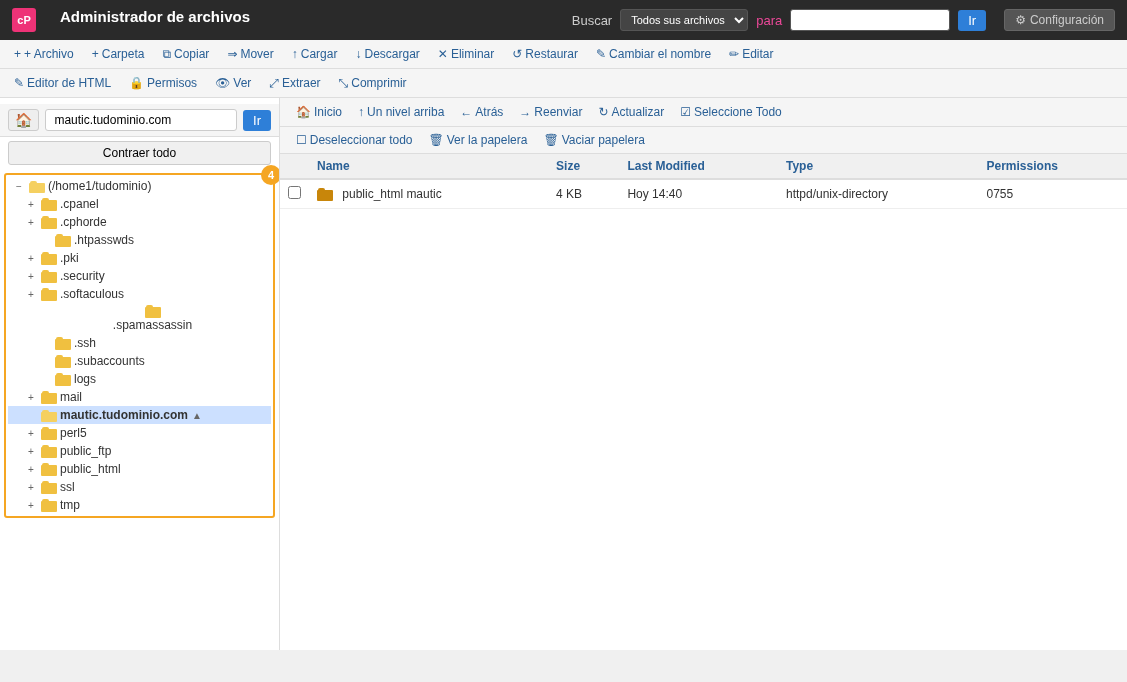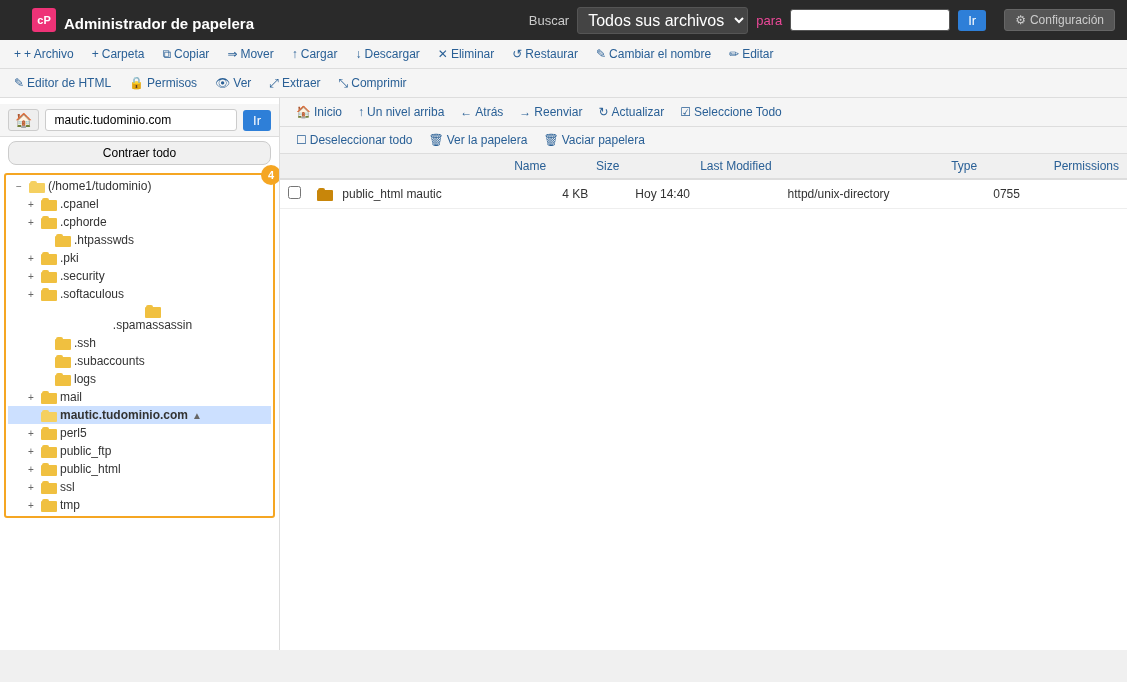--- a/index.html
+++ b/index.html
@@ -12,37 +12,36 @@
       display: flex;
       align-items: center;
       padding: 0 12px;
       height: 40px;
     }
     .top-bar .app-title {
       font-size: 15px;
       font-weight: bold;
       margin-right: auto;
       display: flex;
-      align-items: flex-end;
-      gap: 8px;
-      margin-left: 20px;
+      align-items: flex-start;
+      gap: 24px;
     }
     .cp-logo {
       width: 24px; height: 24px;
       background: #e37;
       border-radius: 3px;
       display: flex; align-items: center; justify-content: center;
       font-weight: bold; font-size: 11px; color: white;
     }
     .search-area {
       display: flex; align-items: center; gap: 8px;
     }
     .search-label { font-size: 13px; color: #ccc; }
     .search-select {
-      padding: 3px 6px; font-size: 16px; border: 1px solid #555; background: #444; color: #fff; border-radius: 3px;
+      padding: 3px 6px; font-size: 11px; border: 1px solid #555; background: #444; color: #fff; border-radius: 3px;
     }
     .search-para { color: #ec4899; font-size: 13px; }
     .search-input {
       padding: 3px 8px; font-size: 12px; border: 1px solid #555; background: #fff; color: #333; border-radius: 3px; width: 160px;
     }
     .search-btn {
       background: #2e7fd8; color: #fff; border: none; padding: 3px 10px; border-radius: 3px; cursor: pointer; font-size: 13px;
     }
     .config-btn {
       background: #555; color: #ccc; border: 1px solid #666; padding: 3px 10px; border-radius: 3px; cursor: pointer; font-size: 12px; margin-left: 10px;
@@ -94,21 +93,21 @@
       background: #fff;
       border-right: 1px solid #ddd;
       overflow-y: auto;
       padding: 6px 0;
     }
     .collapse-btn {
       width: calc(100% - 16px);
       margin: 4px 8px;
       background: #f0f0f0;
       border: 1px solid #ccc;
-      border-radius: 8px;
+      border-radius: 3px;
       padding: 4px 24px;
       cursor: pointer;
       font-size: 12px;
       text-align: center;
     }
     .tree-item {
       display: flex;
       align-items: center;
       padding: 2px 4px;
       cursor: pointer;
@@ -220,23 +219,23 @@
     }
     table {
       width: 100%;
       border-collapse: collapse;
       font-size: 12px;
     }
     thead th {
       background: #f0f0f0;
       border-bottom: 2px solid #ddd;
       padding: 5px 8px;
-      text-align: right;
+      text-align: left;
       color: #2a6096;
-      font-weight: normal;
+      font-weight: bold;
       cursor: pointer;
     }
     tbody tr { border-bottom: 1px solid #eee; }
     tbody td { padding: 6px 8px; vertical-align: middle; }
     .checkbox-col { width: 24px; }
     .folder-row-icon { display: inline-block; width: 16px; height: 13px; position: relative; margin-right: 6px; vertical-align: middle; }
     .folder-row-icon::before {
       content: '';
       position: absolute;
       bottom: 0; left: 0;
@@ -256,21 +255,21 @@
     
     .toggle-plus { color: #555; font-size: 10px; }
     .toggle-minus { color: #555; font-size: 10px; }
   </style>
 </head>
 <body>
 
 <div class="top-bar">
   <div class="app-title">
     <div class="cp-logo">cP</div>
-    <span>Administrador de papelera</span>
+    <span>Administrador de archivos</span>
   </div>
   <div class="search-area">
     <span class="search-label">Buscar</span>
     <select class="search-select">
       <option>Todos sus archivos</option>
     </select>
     <span class="search-para">para</span>
     <input class="search-input" type="text" placeholder="" style="">
     <button class="search-btn">Ir</button>
     <button class="config-btn">

